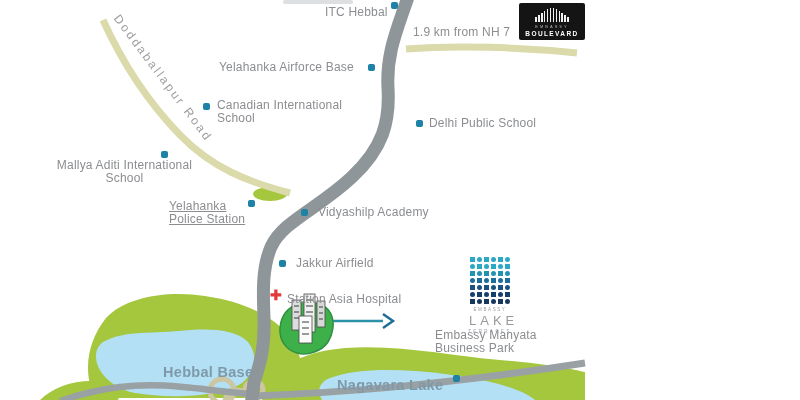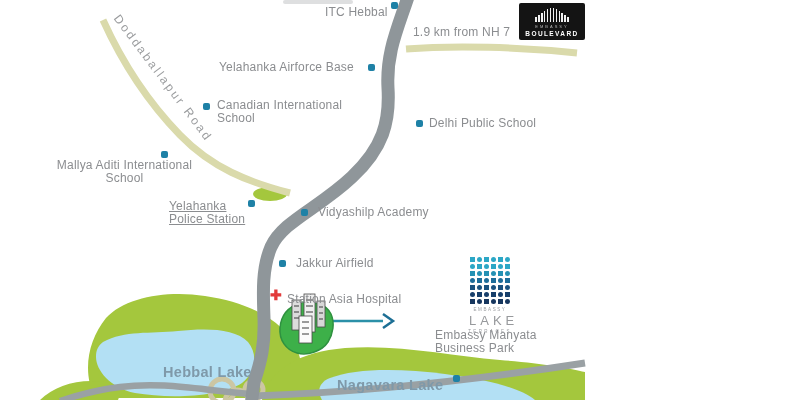--- a/index.html
+++ b/index.html
@@ -127,21 +127,21 @@
       <div class="loc-label" style="left: 318px; top: 206px;">Vidyashilp Academy</div>
       <span class="marker-dot" style="left: 301px; top: 209px;"></span>
       <div class="loc-label" style="left: 296px; top: 257px;">Jakkur Airfield</div>
       <span class="marker-dot" style="left: 279px; top: 260px;"></span>
       <div class="loc-label" style="left: 287px; top: 293px;">Station Asia Hospital</div>
       <span class="marker-cross" style="left: 270px; top: 290px;">✚</span>
       <div class="loc-label" style="left: 435px; top: 329px;">Embassy Manyata<br>Business Park</div>
       <span class="marker-dot" style="left: 453px; top: 375px;"></span>
     </div>
 
-  <div class="lake-label" style="left:163px;top:364px">Hebbal Lake</div>
+  <div class="lake-label" style="left:163px;top:364px">Hebbal Base</div>
   <div class="lake-label" style="left:337px;top:377px">Nagavara Lake</div>
 
   <div id="blvd">
     <span class="bars">
         <i style="height: 5px;"></i>
         <i style="height: 7px;"></i>
         <i style="height: 9px;"></i>
         <i style="height: 11px;"></i>
         <i style="height: 13px;"></i>
         <i style="height: 14px;"></i>

